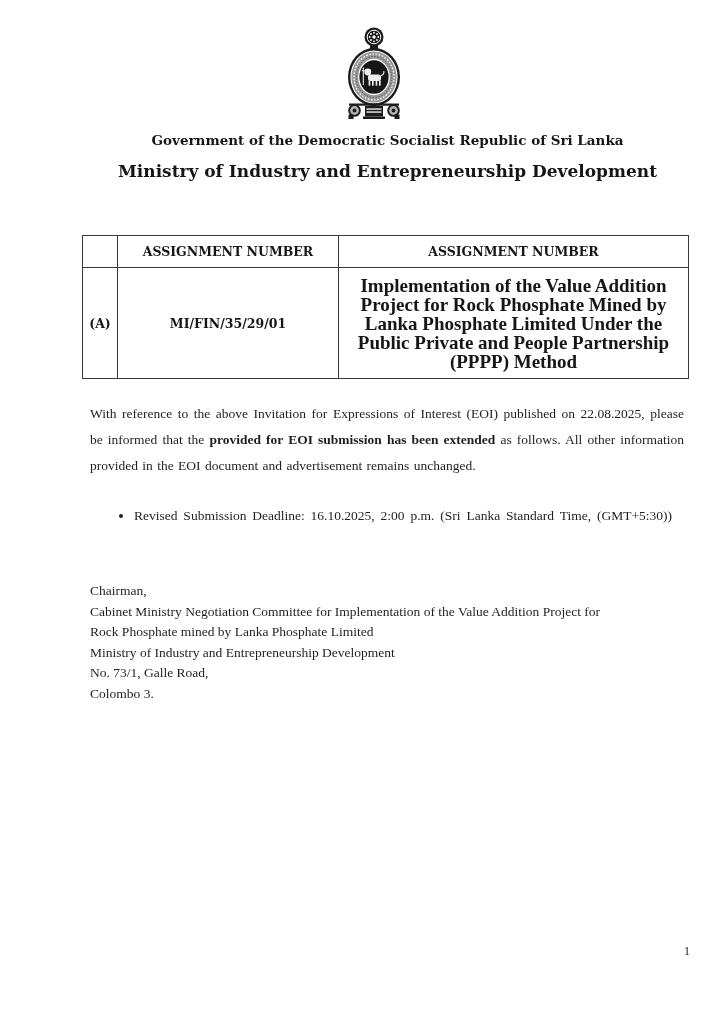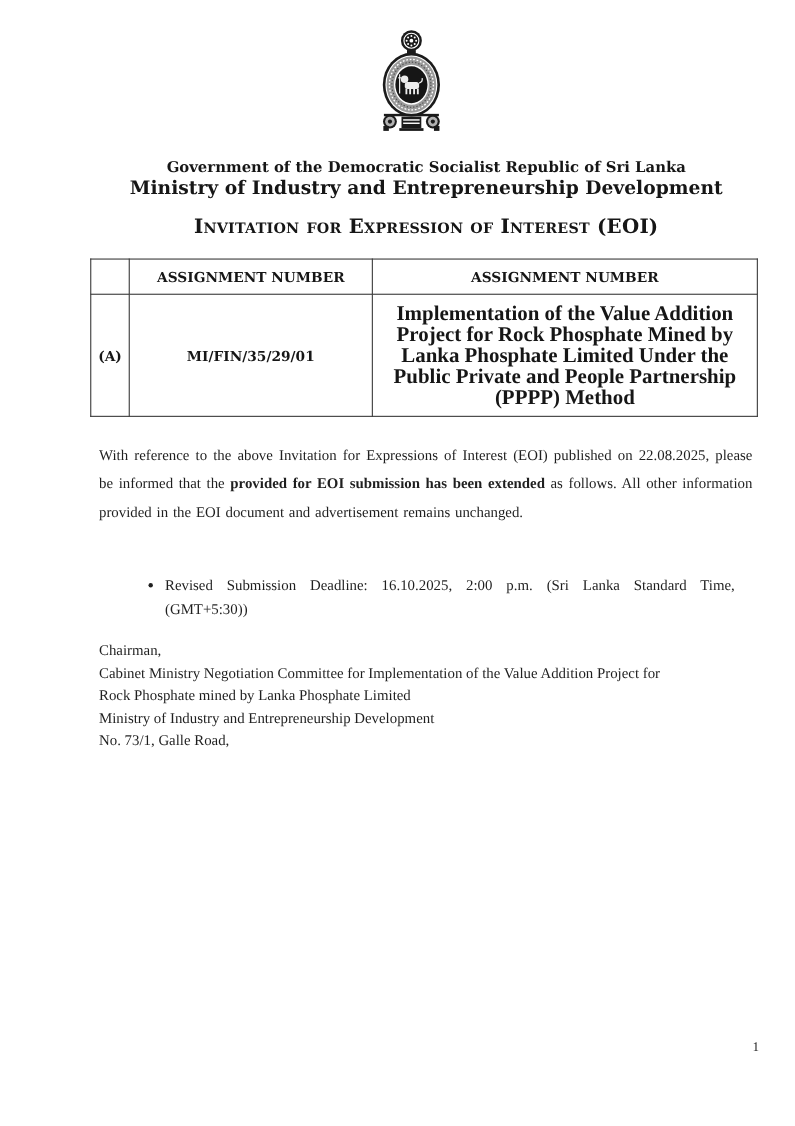--- a/index.html
+++ b/index.html
@@ -22,21 +22,21 @@
     position: absolute; top: 27px; left: 341px;
     width: 66px; height: 93px;
   }
   .heading {
     position: absolute; left: 90px; width: 595px;
     text-align: center;
     font-family: "DejaVu Serif", serif;
     font-weight: bold;
     color: #161616;
   }
-  .gov-line      { top: 144px; font-size: 13.5px; }
+  .gov-line      { top: 132px; font-size: 13.5px; }
   .ministry-line { top: 161px; font-size: 17px; }
   .eoi-title     { top: 196px; font-size: 18px; font-variant: small-caps; letter-spacing: 0.2px; }
 
   
   .assignment-table {
     position: absolute; top: 235px; left: 82px;
     width: 606px;
     border-collapse: collapse;
     table-layout: fixed;
     padding-left: 40px;
@@ -74,21 +74,21 @@
     font-size: 13.5px; line-height: 26px;
     text-align: justify;
     word-spacing: 1px;
     color: #1f1f1f;
   }
   .body-paragraph b { word-spacing: 1px; }
 
   .bullet-section {
     position: absolute; top: 505px; left: 90px; width: 594px;
   }
-  .bullet-section ul { list-style: disc; padding-left: 44px; margin: 16px; }
+  .bullet-section ul { list-style: disc; padding-left: 44px; margin: 0; }
   .bullet-section li {
     font-size: 13.5px; line-height: 22px;
     text-align: justify;
     word-spacing: 2.5px;
     color: #1f1f1f;
   }
 
   
   .signature-block {
     position: absolute; top: 581px; left: 90px; width: 594px;
@@ -159,21 +159,20 @@
       <rect x="25.5" y="81.4" width="15" height="1.3" fill="#ffffff"></rect>
       <rect x="25.5" y="84.4" width="15" height="1.3" fill="#ffffff"></rect>
       <rect x="22" y="89.5" width="22" height="2.5" fill="#1b1b1b"></rect>
       <rect x="7.5" y="87.5" width="5" height="4.5" fill="#1b1b1b"></rect>
       <rect x="53.5" y="87.5" width="5" height="4.5" fill="#1b1b1b"></rect>
     </svg>
   </div>
 
   <div class="heading gov-line">Government of the Democratic Socialist Republic of Sri Lanka</div>
   <div class="heading ministry-line">Ministry of Industry and Entrepreneurship Development</div>
-  <div class="heading eoi-title">Invitation for Expression of Interest (EOI)</div>
 
   <table class="assignment-table">
     <colgroup>
       <col class="col-index">
         <col class="col-number">
         <col class="col-title">
     </colgroup>
     <thead>
       <tr>
         <th></th>
@@ -197,17 +196,18 @@
       <li>Revised Submission Deadline: 16.10.2025, 2:00 p.m. (Sri Lanka Standard Time, (GMT+5:30))</li>
     </ul>
   </div>
 
   <div class="signature-block">
     <div>Chairman,</div>
     <div>Cabinet Ministry Negotiation Committee for Implementation of the Value Addition Project for</div>
     <div>Rock Phosphate mined by Lanka Phosphate Limited</div>
     <div>Ministry of Industry and Entrepreneurship Development</div>
     <div>No. 73/1, Galle Road,</div>
+    <div>Colombo 3.</div>
   </div>
 
   <div class="page-number">1</div>
 
 </div>
 
 </body></html>

